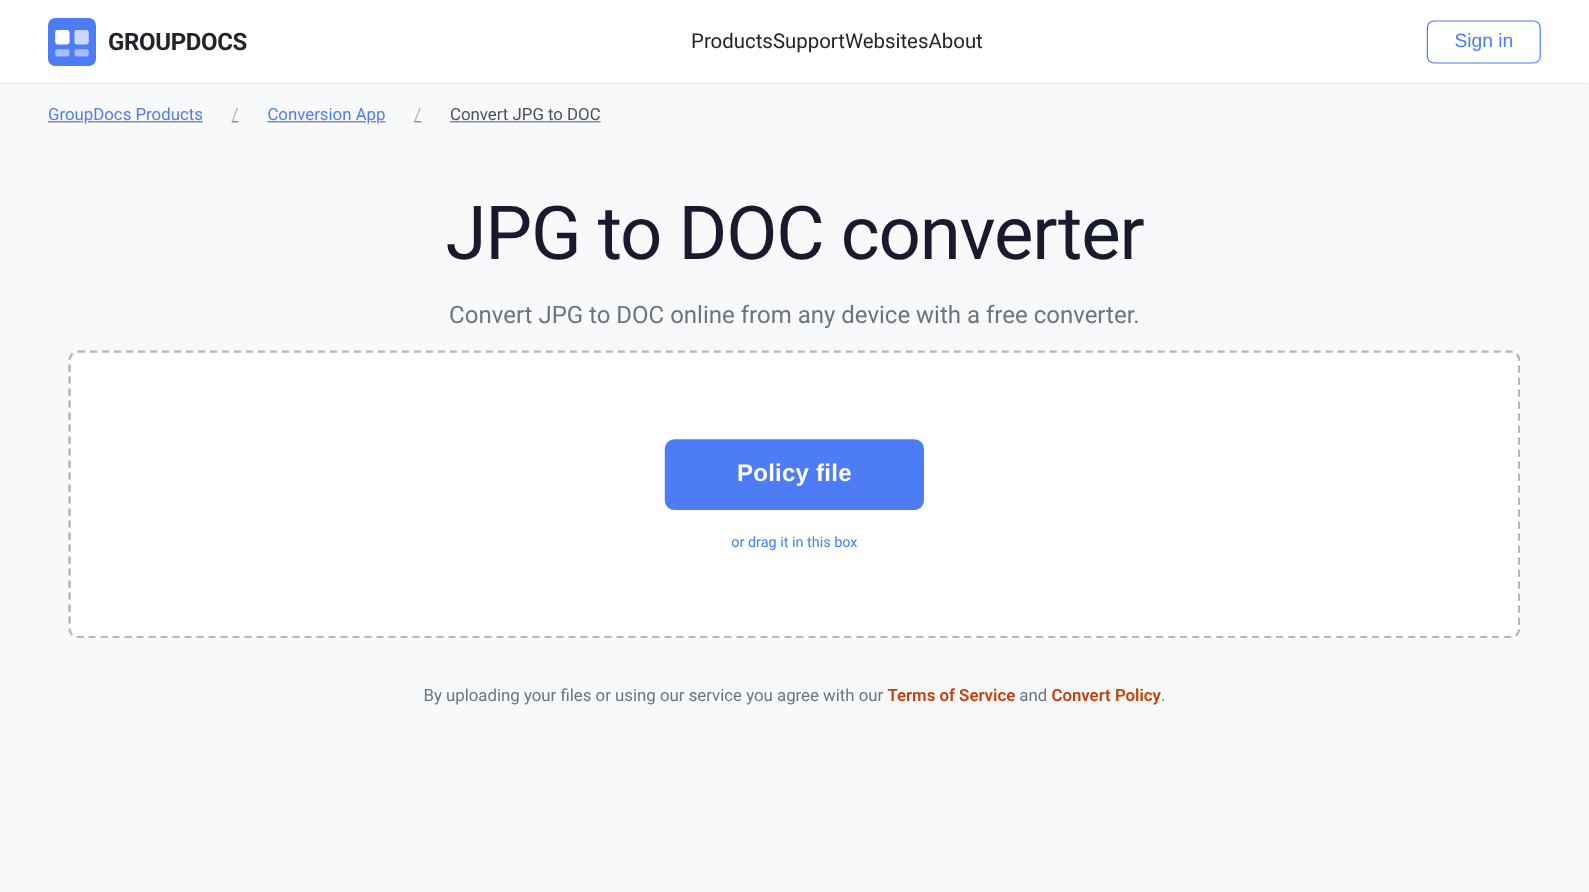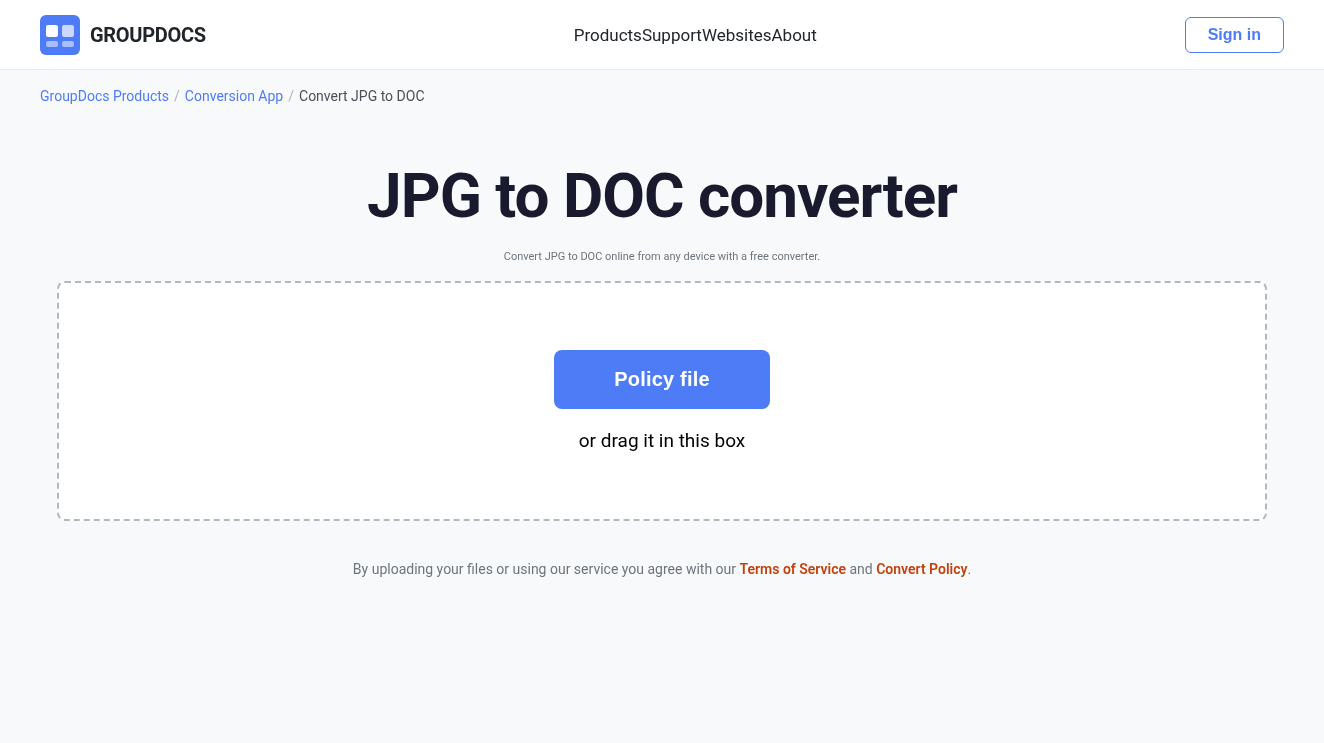--- a/index.html
+++ b/index.html
@@ -60,31 +60,32 @@
     }
 
     .sign-in-btn {
       border: 1.5px solid #4d7cf6;
       color: #4d7cf6;
       background: transparent;
       padding: 8px 22px;
       border-radius: 6px;
       font-size: 16px;
       cursor: pointer;
-      font-weight: 700;
+      font-weight: 400;
     }
 
     
     .breadcrumb {
       display: flex;
       align-items: flex-end;
-      gap: 5px;
+      gap: 24px;
       padding: 18px 40px;
       font-size: 14px;
       color: #6c757d;
+      text-decoration: underline;
     }
 
     .breadcrumb-item {
       color: #4d7cf6;
       text-decoration: none;
       cursor: pointer;
     }
 
     .breadcrumb-separator {
       color: #adb5bd;
@@ -98,30 +99,30 @@
     
     .main {
       display: flex;
       flex-direction: column;
       align-items: center;
       padding: 40px 40px 0;
     }
 
     .page-title {
       font-size: 62px;
-      font-weight: 700;
+      font-weight: 400;
       color: #1a1a2e;
       text-align: center;
       letter-spacing: -1px;
       line-height: 1.1;
       margin-bottom: 20px;
     }
 
     .page-subtitle {
-      font-size: 11px;
+      font-size: 20px;
       color: #6c757d;
       text-align: center;
       margin-bottom: 18px;
     }
 
     .powered-by {
       font-size: 15px;
       color: #6c757d;
       text-align: center;
       margin-bottom: 30px;
@@ -154,22 +155,22 @@
       border: none;
       border-radius: 8px;
       padding: 18px 60px;
       font-size: 20px;
       font-weight: 600;
       cursor: pointer;
       letter-spacing: 0.2px;
     }
 
     .drag-text {
-      font-size: 19px;
-      color: #000000;
+      font-size: 12px;
+      color: #3b82f6;
     }
 
     
     .footer-note {
       margin-top: 40px;
       font-size: 14px;
       color: #6c757d;
       text-align: center;
       padding-bottom: 30px;
     }

